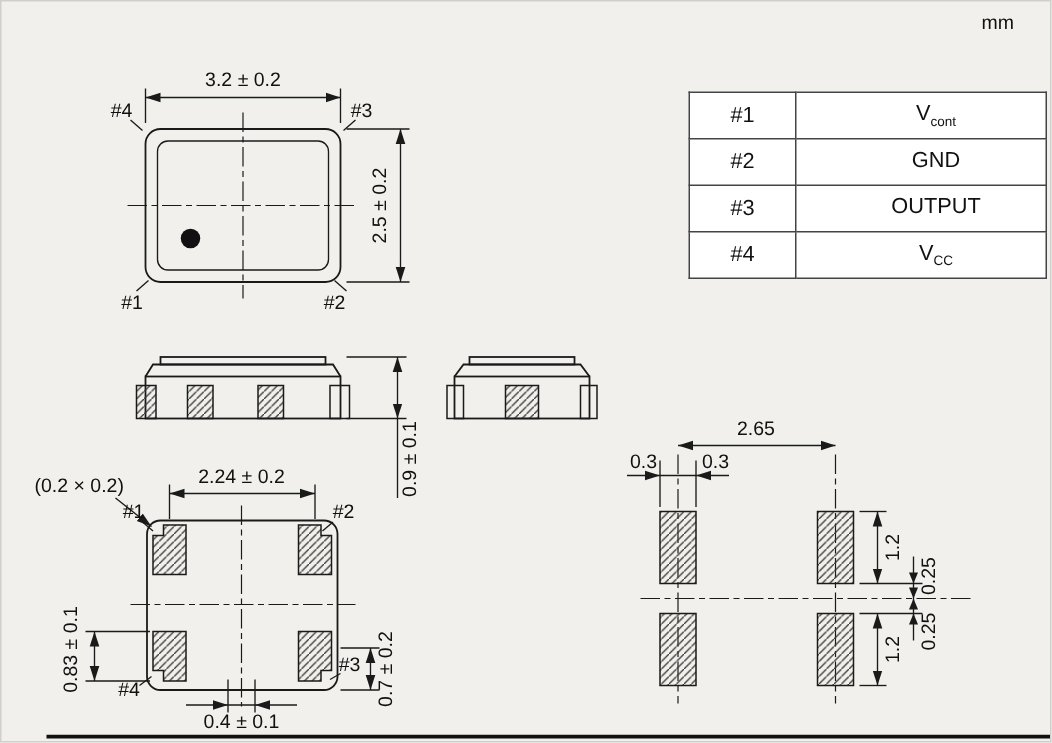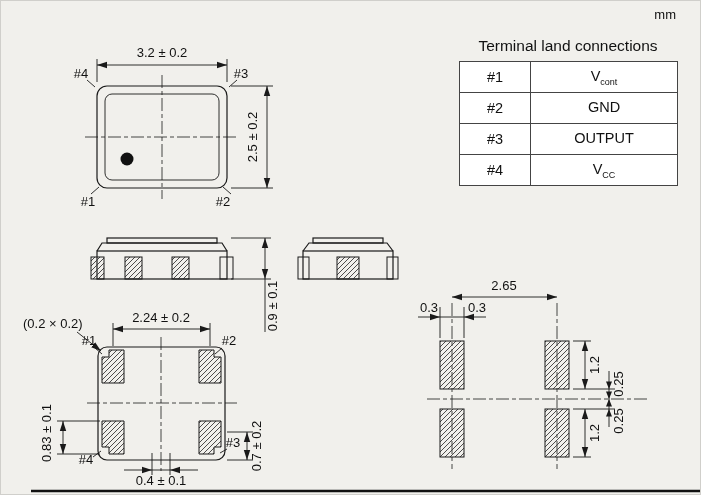--- a/index.html
+++ b/index.html
@@ -15,40 +15,39 @@
   }
   .units{position:absolute;top:6px;right:24px;font-size:13px;}
   .tbl-title{position:absolute;left:458px;top:36px;width:218px;text-align:center;font-size:15.5px;}
   .term-table{position:absolute;left:458px;top:60px;border-collapse:collapse;background:#fff;}
   .term-table td{
     border:1px solid #444;
     height:30px;text-align:center;vertical-align:middle;
     font-size:14.5px;padding:0;
   }
   .term-table td.c1{width:70px;}
-  .term-table td.c2{width:146px;}
+  .term-table td.c2{width:146px;padding-left:20px;}
   .term-table sub{font-size:9px;}
   .lp-title{position:absolute;left:437px;top:255px;font-size:15.5px;}
   svg.draw{position:absolute;left:0;top:0;}
   svg text{font-family:"Liberation Sans",sans-serif;font-size:13px;fill:#111;}
   .ln{stroke:#1a1a1a;stroke-width:1.2;fill:none;}
   .thin{stroke:#1a1a1a;stroke-width:0.9;fill:none;}
   .cl{stroke:#1a1a1a;stroke-width:0.8;fill:none;stroke-dasharray:13 3 4 3;}
   .dim{stroke:#1a1a1a;stroke-width:0.9;fill:none;}
   .pad{stroke:#1a1a1a;stroke-width:1;fill:url(#hatch);}
   .padOutline{stroke:#1a1a1a;stroke-width:1;fill:none;}
 </style>
 </head>
 <body>
 
 <div class="page">
 
   <div class="units">mm</div>
 
-  <div class="tbl-title">Terminal land connections</div>
 
   <table class="term-table">
     <tbody>
       <tr>
         <td class="c1">#1</td>
         <td class="c2"><span>V</span><sub>cont</sub></td>
       </tr>
       <tr>
         <td class="c1">#2</td>
         <td class="c2"><span>GND</span><sub></sub></td>

